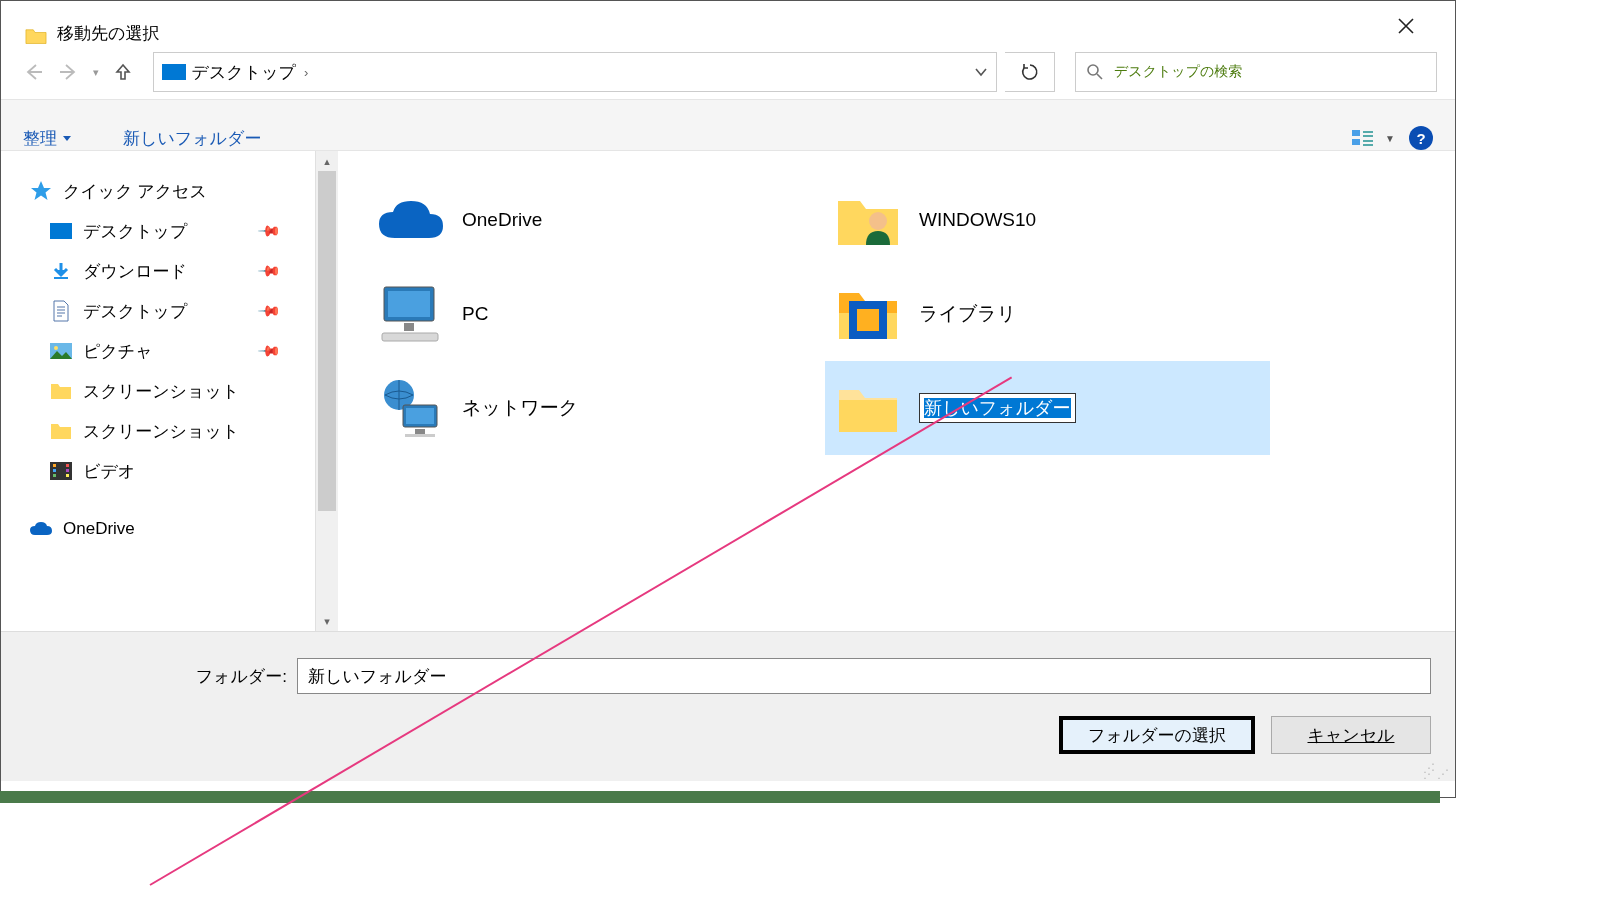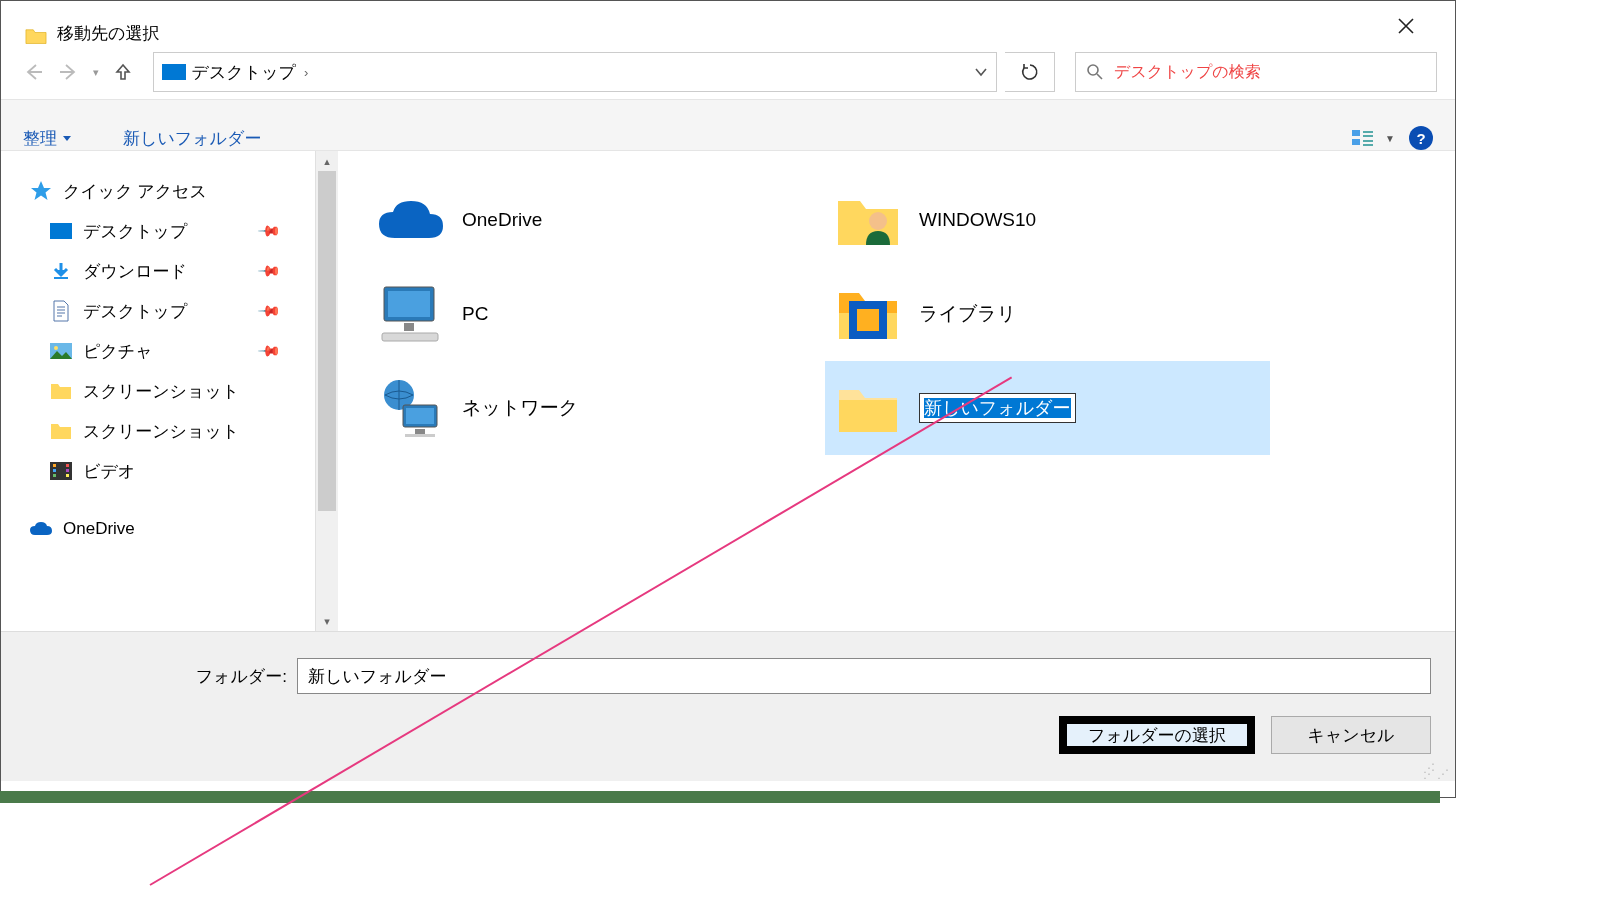--- a/index.html
+++ b/index.html
@@ -20,21 +20,21 @@
 .address-bar { flex: 1; height: 40px; border: 1px solid #ccc; background: #fff; display: flex; align-items: center; padding: 0 8px; margin-left: 8px; }
 .address-icon { width: 24px; height: 16px; background: #0078d4; margin-right: 6px; }
 .address-text { font-size: 17px; }
 .address-chevron { margin-left: 8px; color: #666; font-size: 13px; }
 .address-expand { margin-left: auto; color: #555; cursor: pointer; }
 
 .refresh-btn { width: 50px; height: 40px; border: 1px solid #ccc; border-left: none; display: flex; align-items: center; justify-content: center; cursor: pointer; }
 
 .search-box { width: 362px; height: 40px; border: 1px solid #ccc; margin-left: 12px; display: flex; align-items: center; padding: 0 10px; }
 .search-box .search-icon { color: #777; margin-right: 10px; }
-.search-text { color: #ef4444; font-size: 16px; }
+.search-text { color: #4d7c0f; font-size: 14px; }
 
 .toolbar { height: 52px; background: #f5f5f5; border-top: 1px solid #e5e5e5; border-bottom: 1px solid #e5e5e5; display: flex; align-items: flex-end; padding: 0 22px; }
 .toolbar-btn { color: #1a5ab5; font-size: 17px; cursor: pointer; display: flex; align-items: center; }
 .toolbar-btn.organize::after { content: ""; margin-left: 6px; width: 0; height: 0; border-left: 4px solid transparent; border-right: 4px solid transparent; border-top: 5px solid #1a5ab5; }
 .toolbar-spacer { flex: 1; }
 .toolbar-right { display: flex; align-items: center; gap: 14px; }
 .view-btn { display: flex; align-items: center; cursor: pointer; }
 .help-btn { width: 24px; height: 24px; border-radius: 50%; background: #0a4db3; color: #fff; display: flex; align-items: center; justify-content: center; font-size: 15px; font-weight: bold; cursor: pointer; }
 
 .body-area { display: flex; height: 480px; position: relative; }
@@ -59,22 +59,22 @@
 .rename-input { border: 1px solid #333; padding: 2px 4px; background: #fff; font-size: 18px; }
 .rename-input .sel { background: #0078d4; color: #fff; }
 
 
 .bottom { position: absolute; left: 0; right: 0; bottom: 16px; height: 150px; background: #f0f0f0; border-top: 1px solid #ddd; padding: 26px 24px 16px 24px; }
 .folder-row { display: flex; align-items: center; margin-bottom: 22px; }
 .folder-label { width: 272px; text-align: right; padding-right: 10px; font-size: 17px; }
 .folder-input { flex: 1; height: 36px; border: 1px solid #888; background: #fff; padding: 0 10px; font-size: 17px; }
 .action-row { display: flex; justify-content: flex-end; gap: 16px; }
 .btn { height: 38px; padding: 0 20px; border: 1px solid #aaa; background: #e5e5e5; font-size: 17px; cursor: pointer; }
-.btn.primary { border: 8px solid #000000; background: #e5f1fb; min-width: 196px; }
-.btn.cancel { min-width: 160px; }
+.btn.primary { border: 4px solid #000000; background: #e5f1fb; min-width: 196px; }
+.btn.cancel { min-width: 160px; text-decoration: underline; }
 
 .grip { position: absolute; right: 4px; bottom: 4px; color: #bbb; font-size: 12px; line-height: 6px; letter-spacing: 2px; }
 
 
 .green-bar { position: absolute; left: 0; right: 160px; bottom: 96px; height: 12px; background: #4a7a4a; }
 .pink-line { position: absolute; width: 1000px; height: 2px; background: #e6397f; transform-origin: left center; left: 150px; top: 884px; transform: rotate(-30.5deg); pointer-events: none; }
 
 
 svg { display: block; }
 </style>

